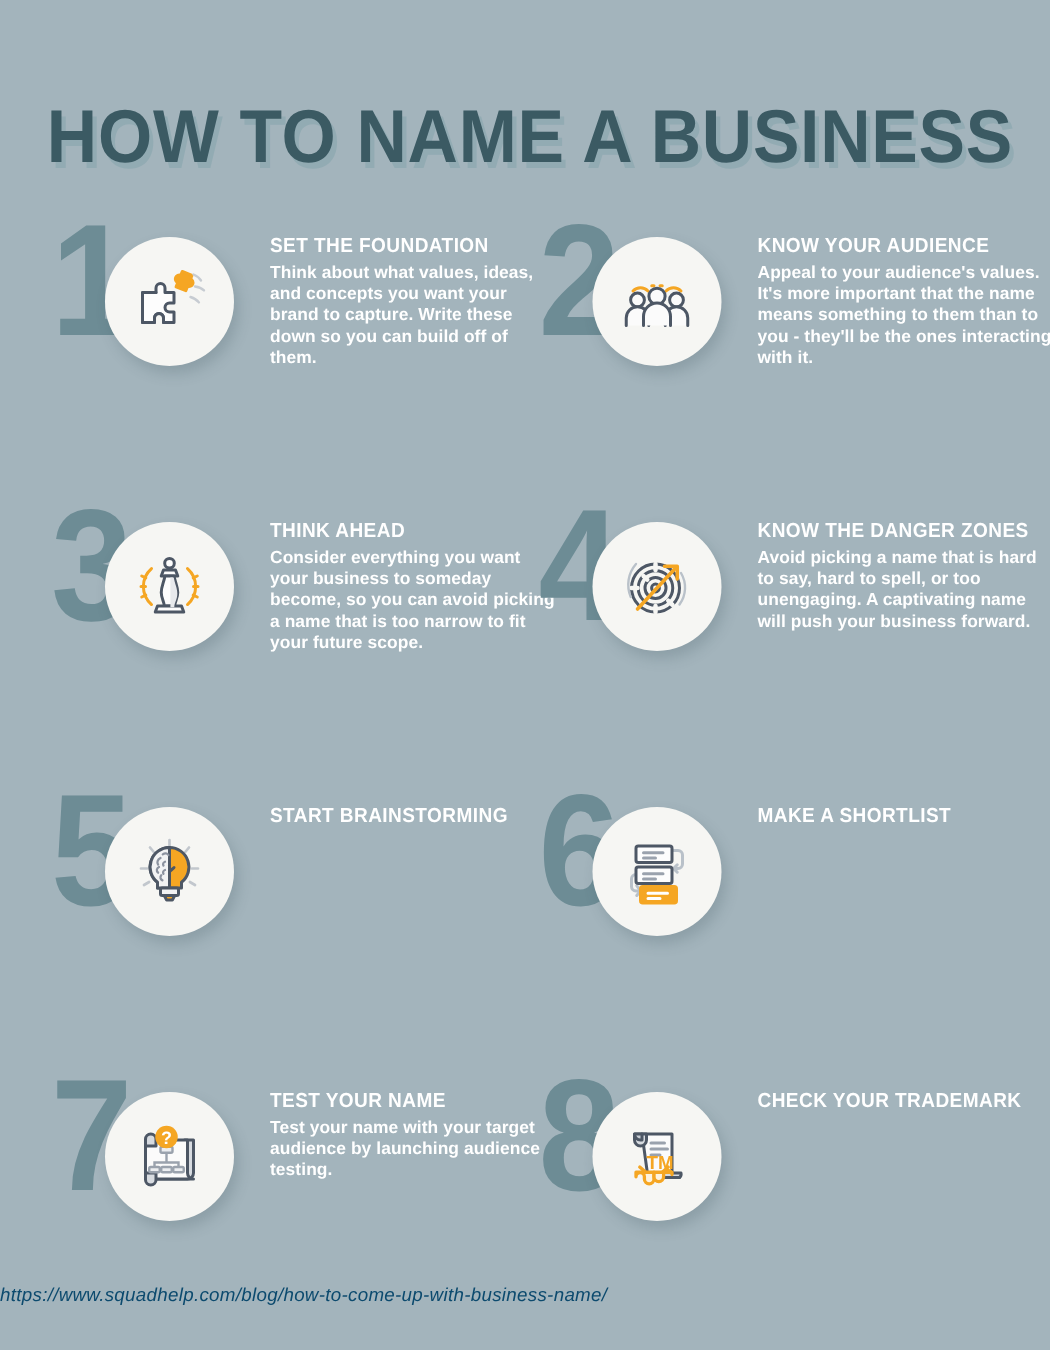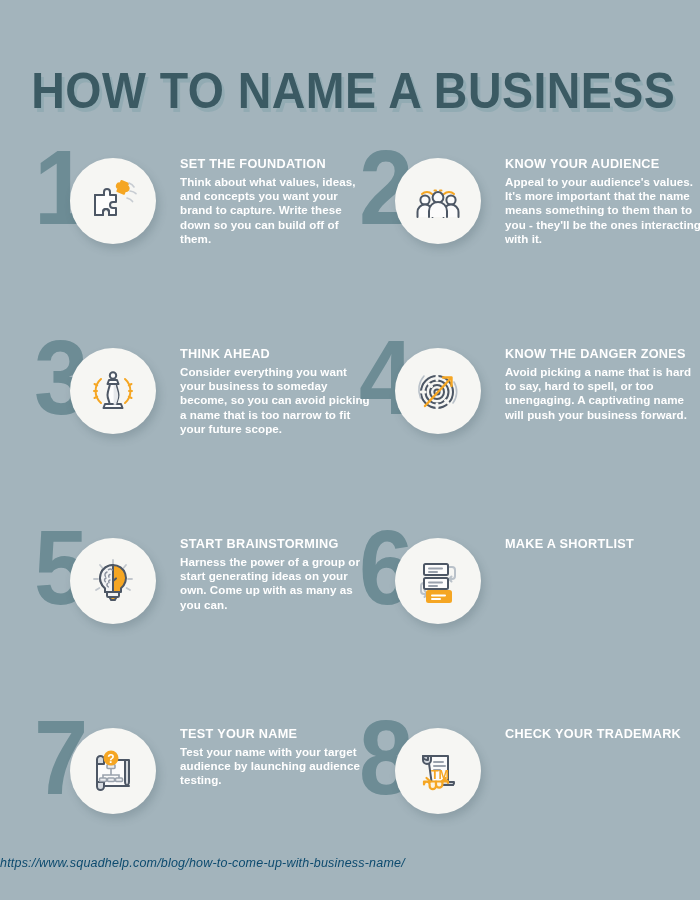--- a/index.html
+++ b/index.html
@@ -226,21 +226,20 @@
             <g fill="none" stroke="#4d5765" stroke-width="2" stroke-linecap="round" stroke-linejoin="round">
               <path d="M28 39V24"></path>
               <path d="M28 28l3-2.6"></path>
               <rect x="22" y="39" width="12" height="5" rx="1.2" fill="#f2f3f4"></rect>
               <path d="M24.5 44h7l-1.6 3h-3.8z" fill="#f5a623" stroke="#4d5765"></path>
             </g>
           </svg>
         </div>
         <div class="txt">
           <div class="head">START BRAINSTORMING</div>
-          <div class="body">Harness the power of a group or start generating ideas on your own. Come up with as many as you can.</div>
         </div>
       </div>
 
       <div class="step col2">
         <div class="num">6</div>
         <div class="circle">
           <svg width="56" height="56" viewBox="0 0 56 56">
             <g fill="none" stroke="#b9c1c9" stroke-width="2" stroke-linecap="round" stroke-linejoin="round">
               <path d="M38 14h4a3 3 0 0 1 3 3v6a3 3 0 0 1-3 3h-3"></path>
               <path d="M41.5 23.5L39 26l2.5 2.5"></path>

